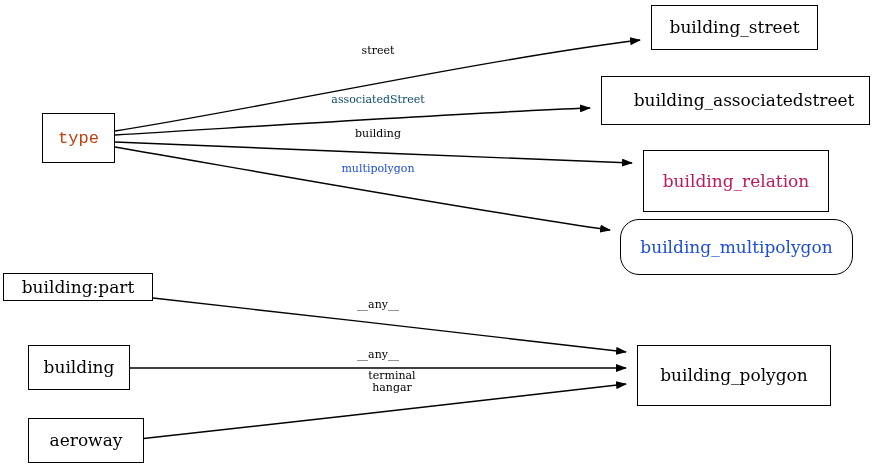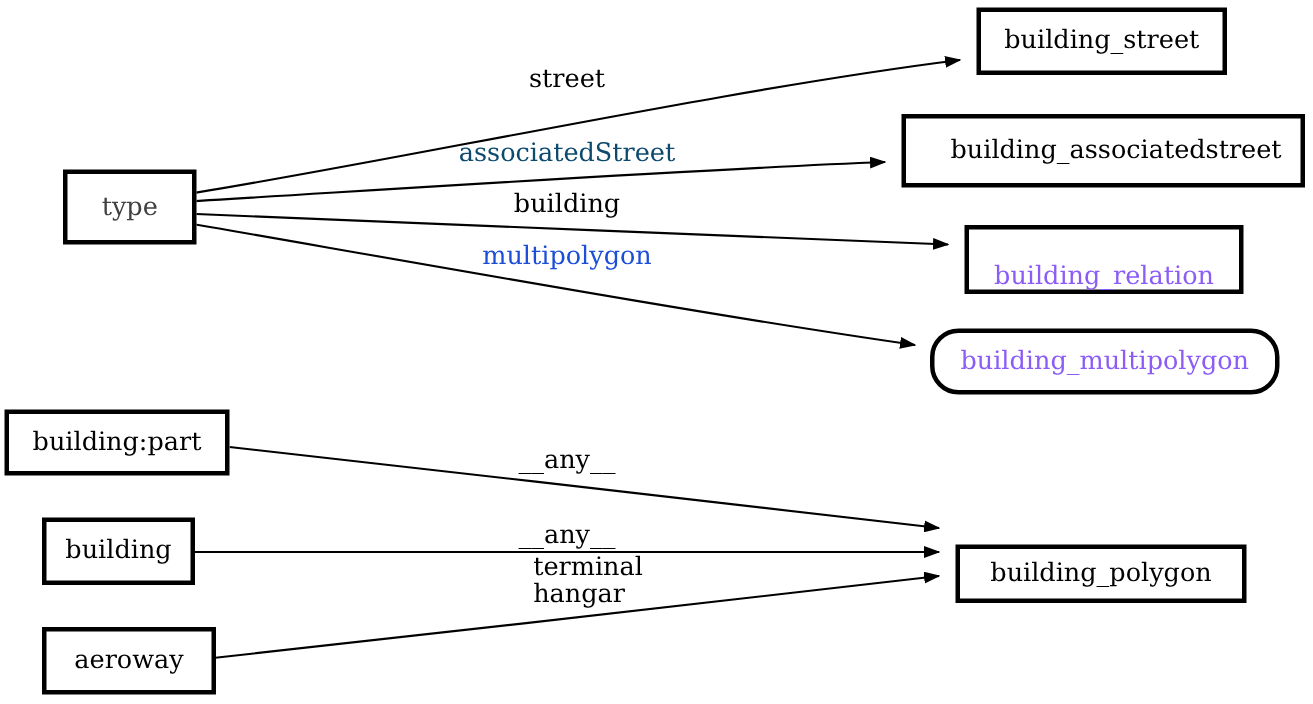--- a/index.html
+++ b/index.html
@@ -11,36 +11,37 @@
     position: relative;
     width: 875px;
     height: 469px;
     background: #ffffff;
     font-family: "DejaVu Serif", "Liberation Serif", serif;
     overflow: hidden;
   }
   .node {
     position: absolute;
     box-sizing: border-box;
-    border: 3px solid #0369a1;
+    border: 1px solid #0369a1;
     background: #ffffff;
     display: flex;
     align-items: center;
     justify-content: center;
     color: #000000;
     font-size: 17px;
     line-height: 1;
     white-space: nowrap;
   }
   .edge-label {
     position: absolute;
     color: #000000;
-    font-size: 17px;
+    font-size: 11px;
     line-height: 1.05;
     white-space: pre;
+    text-align: center;
     transform: translateX(-50%);
   }
   #edges {
     position: absolute;
     left: 0;
     top: 0;
     width: 875px;
     height: 469px;
     pointer-events: none;
   }
@@ -61,45 +62,45 @@
         <path d="M115,135 C280,125 460,113 590,108" stroke="#000000" marker-end="url(#arrow)"></path>
         <path d="M115,142 C270,148 470,157 632,163" stroke="#000000" marker-end="url(#arrow)"></path>
         <path d="M115,147 C260,172 470,210 610,230" stroke="#000000" marker-end="url(#arrow)"></path>
         <path d="M153,298 C300,314 500,338 626,352" stroke="#000000" marker-end="url(#arrow)"></path>
         <path d="M130,368 C260,368 490,368 626,368" stroke="#000000" marker-end="url(#arrow)"></path>
         <path d="M130,440 C280,424 500,398 626,384" stroke="#000000" marker-end="url(#arrow)"></path>
       </g>
   </svg>
 
   <div id="nodes">
-      <div class="node" style="left: 42px; top: 113px; width: 89px; height: 50px; border-color: rgb(0, 0, 0); color: #404040;">
+      <div class="node" style="left: 42px; top: 113px; width: 73px; height: 50px; border-color: rgb(0, 0, 0); color: #c2410c; font-family: Liberation Mono, monospace;">
         <span>type</span>
       </div>
       <div class="node" style="left: 651px; top: 5px; width: 167px; height: 45px; border-color: rgb(0, 0, 0); color: rgb(0, 0, 0);">
         <span>building_street</span>
       </div>
       <div class="node" style="left: 601px; top: 76px; width: 269px; height: 49px; border-color: rgb(0, 0, 0); color: rgb(0, 0, 0); padding-left: 17px;">
         <span>building_associatedstreet</span>
       </div>
-      <div class="node" style="left: 643px; top: 150px; width: 186px; height: 46px; border-color: rgb(0, 0, 0); color: #8b5cf6; align-items: flex-end;">
+      <div class="node" style="left: 643px; top: 150px; width: 186px; height: 62px; border-color: rgb(0, 0, 0); color: #be185d;">
         <span>building_relation</span>
       </div>
-      <div class="node" style="left: 620px; top: 219px; width: 233px; height: 44px; border-color: rgb(0, 0, 0); color: #8b5cf6; border-radius: 19px;">
+      <div class="node" style="left: 620px; top: 219px; width: 233px; height: 56px; border-color: rgb(0, 0, 0); color: #1d4ed8; border-radius: 19px;">
         <span>building_multipolygon</span>
       </div>
-      <div class="node" style="left: 3px; top: 273px; width: 150px; height: 44px; border-color: rgb(0, 0, 0); color: rgb(0, 0, 0);">
+      <div class="node" style="left: 3px; top: 273px; width: 150px; height: 28px; border-color: rgb(0, 0, 0); color: rgb(0, 0, 0);">
         <span>building:part</span>
       </div>
       <div class="node" style="left: 28px; top: 345px; width: 102px; height: 45px; border-color: rgb(0, 0, 0); color: rgb(0, 0, 0);">
         <span>building</span>
       </div>
       <div class="node" style="left: 28px; top: 418px; width: 116px; height: 45px; border-color: rgb(0, 0, 0); color: rgb(0, 0, 0);">
         <span>aeroway</span>
       </div>
-      <div class="node" style="left: 637px; top: 345px; width: 194px; height: 39px; border-color: rgb(0, 0, 0); color: rgb(0, 0, 0); margin-top: 18px;">
+      <div class="node" style="left: 637px; top: 345px; width: 194px; height: 61px; border-color: rgb(0, 0, 0); color: rgb(0, 0, 0);">
         <span>building_polygon</span>
       </div>
     </div>
   <div id="labels">
       <div class="edge-label" style="left: 378px; top: 45px; color: rgb(0, 0, 0);">street</div>
       <div class="edge-label" style="left: 378px; top: 94px; color: #0c4a6e;">associatedStreet</div>
       <div class="edge-label" style="left: 378px; top: 128px; color: rgb(0, 0, 0);">building</div>
       <div class="edge-label" style="left: 378px; top: 163px; color: #1d4ed8;">multipolygon</div>
       <div class="edge-label" style="left: 378px; top: 299px; color: rgb(0, 0, 0);">__any__</div>
       <div class="edge-label" style="left: 378px; top: 349px; color: rgb(0, 0, 0);">__any__</div>

